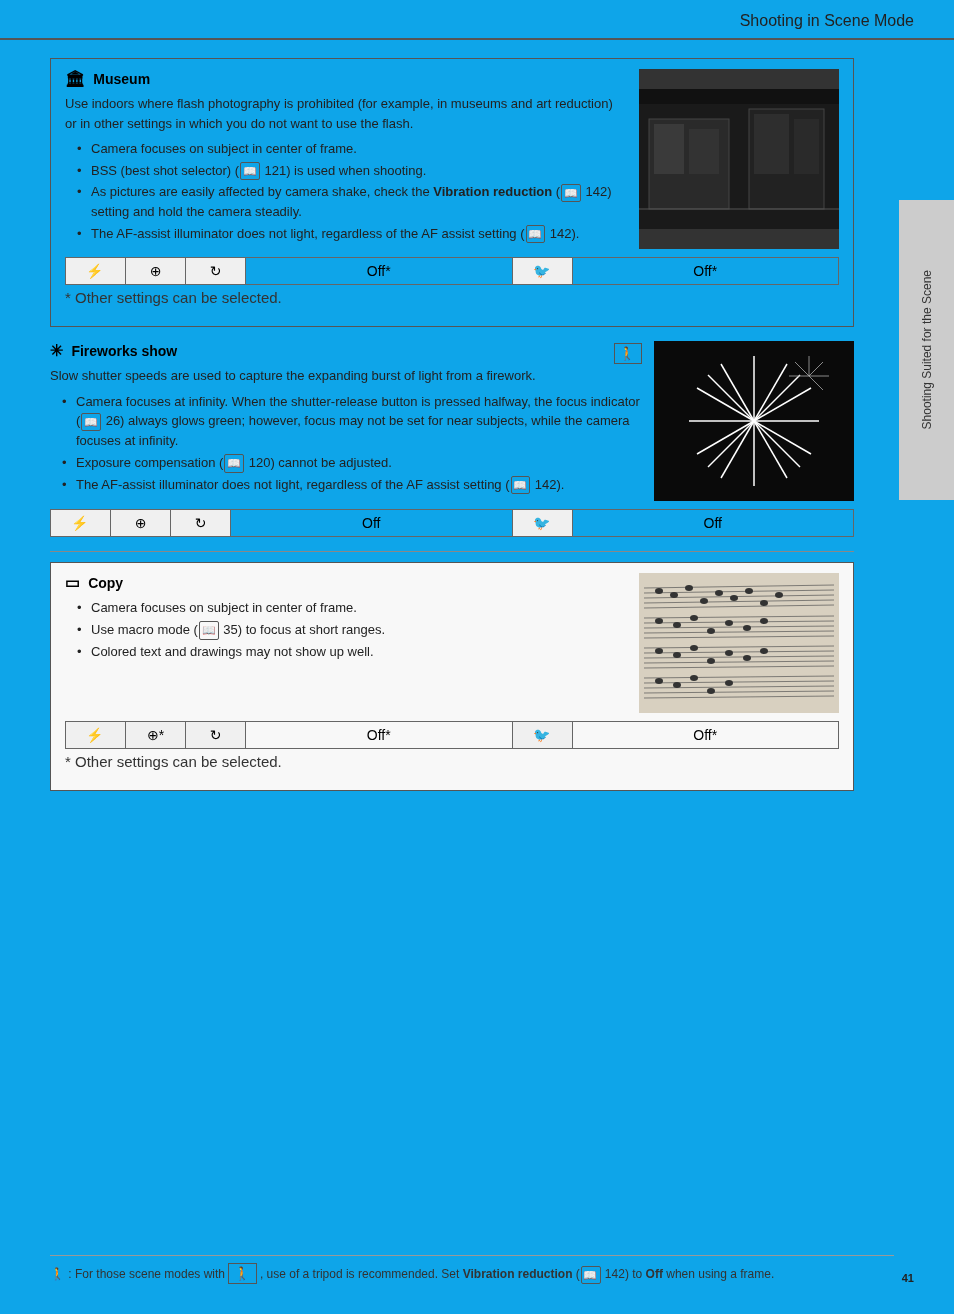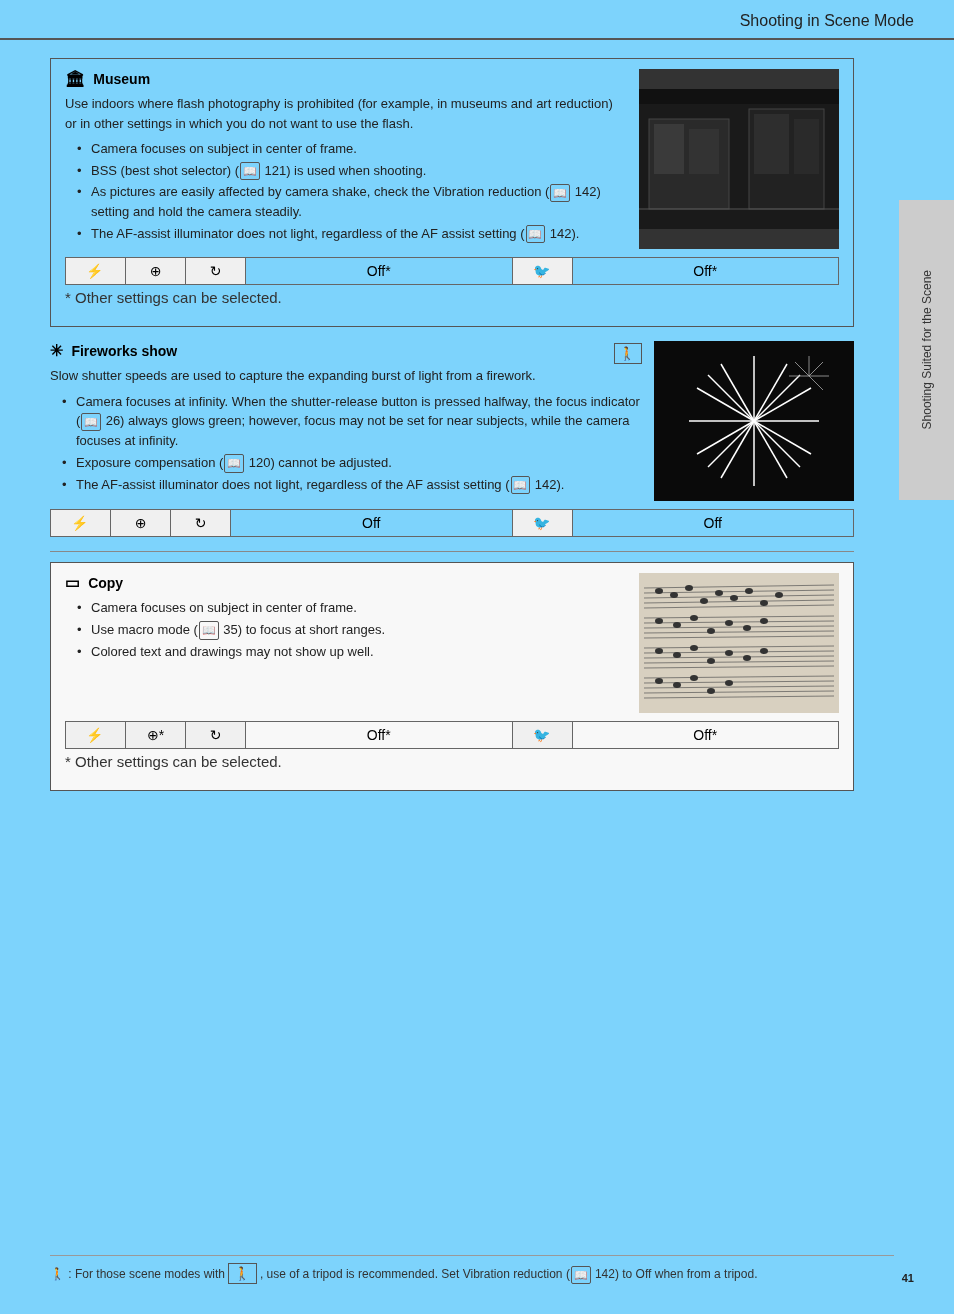--- a/index.html
+++ b/index.html
@@ -7,21 +7,21 @@
       background: #f0f0f0;
       display: flex;
       justify-content: center;
       align-items: flex-start;
       font-family: Arial, Helvetica, sans-serif;
       font-size: 13px;
     }
     .page {
       width: 954px;
       min-height: 1314px;
-      background: #7dd3fc;
+      background: #0ea5e9;
       position: relative;
       padding: 0;
     }
     
     .page-header {
       border-bottom: 2px solid #555;
       padding: 12px 40px 8px 40px;
       text-align: right;
     }
     .page-header-title {
@@ -106,21 +106,21 @@
       line-height: 1.5;
       margin-bottom: 2px;
       padding-left: 14px;
       position: relative;
     }
     .bullet-list li::before {
       content: "•";
       position: absolute;
       left: 0;
     }
-    .bold { font-weight: normal; }
+    .bold { font-weight: bold; }
     
     .ref-icon {
       display: inline-block;
       font-size: 11px;
       border: 1px solid #555;
       border-radius: 2px;
       padding: 0 2px;
       margin: 0 1px;
       vertical-align: middle;
     }
@@ -428,19 +428,19 @@
 
   <div class="page-bottom">
     <div class="bottom-footnote">
       <span>🚶</span>
       <span>:  For those scene modes with </span>
       <span class="tripod-icon-box">🚶</span>
       <span>, use of a tripod is recommended. Set </span>
       <span class="bold">Vibration reduction</span>
       <span> (<span class="ref-icon">📖</span> 142) to </span>
       <span class="bold">Off</span>
-      <span> when from a tripod.</span>
+      <span> when using a frame.</span>
     </div>
   </div>
 
   <div class="page-number">41</div>
 
 </div>
 
 </body></html>

